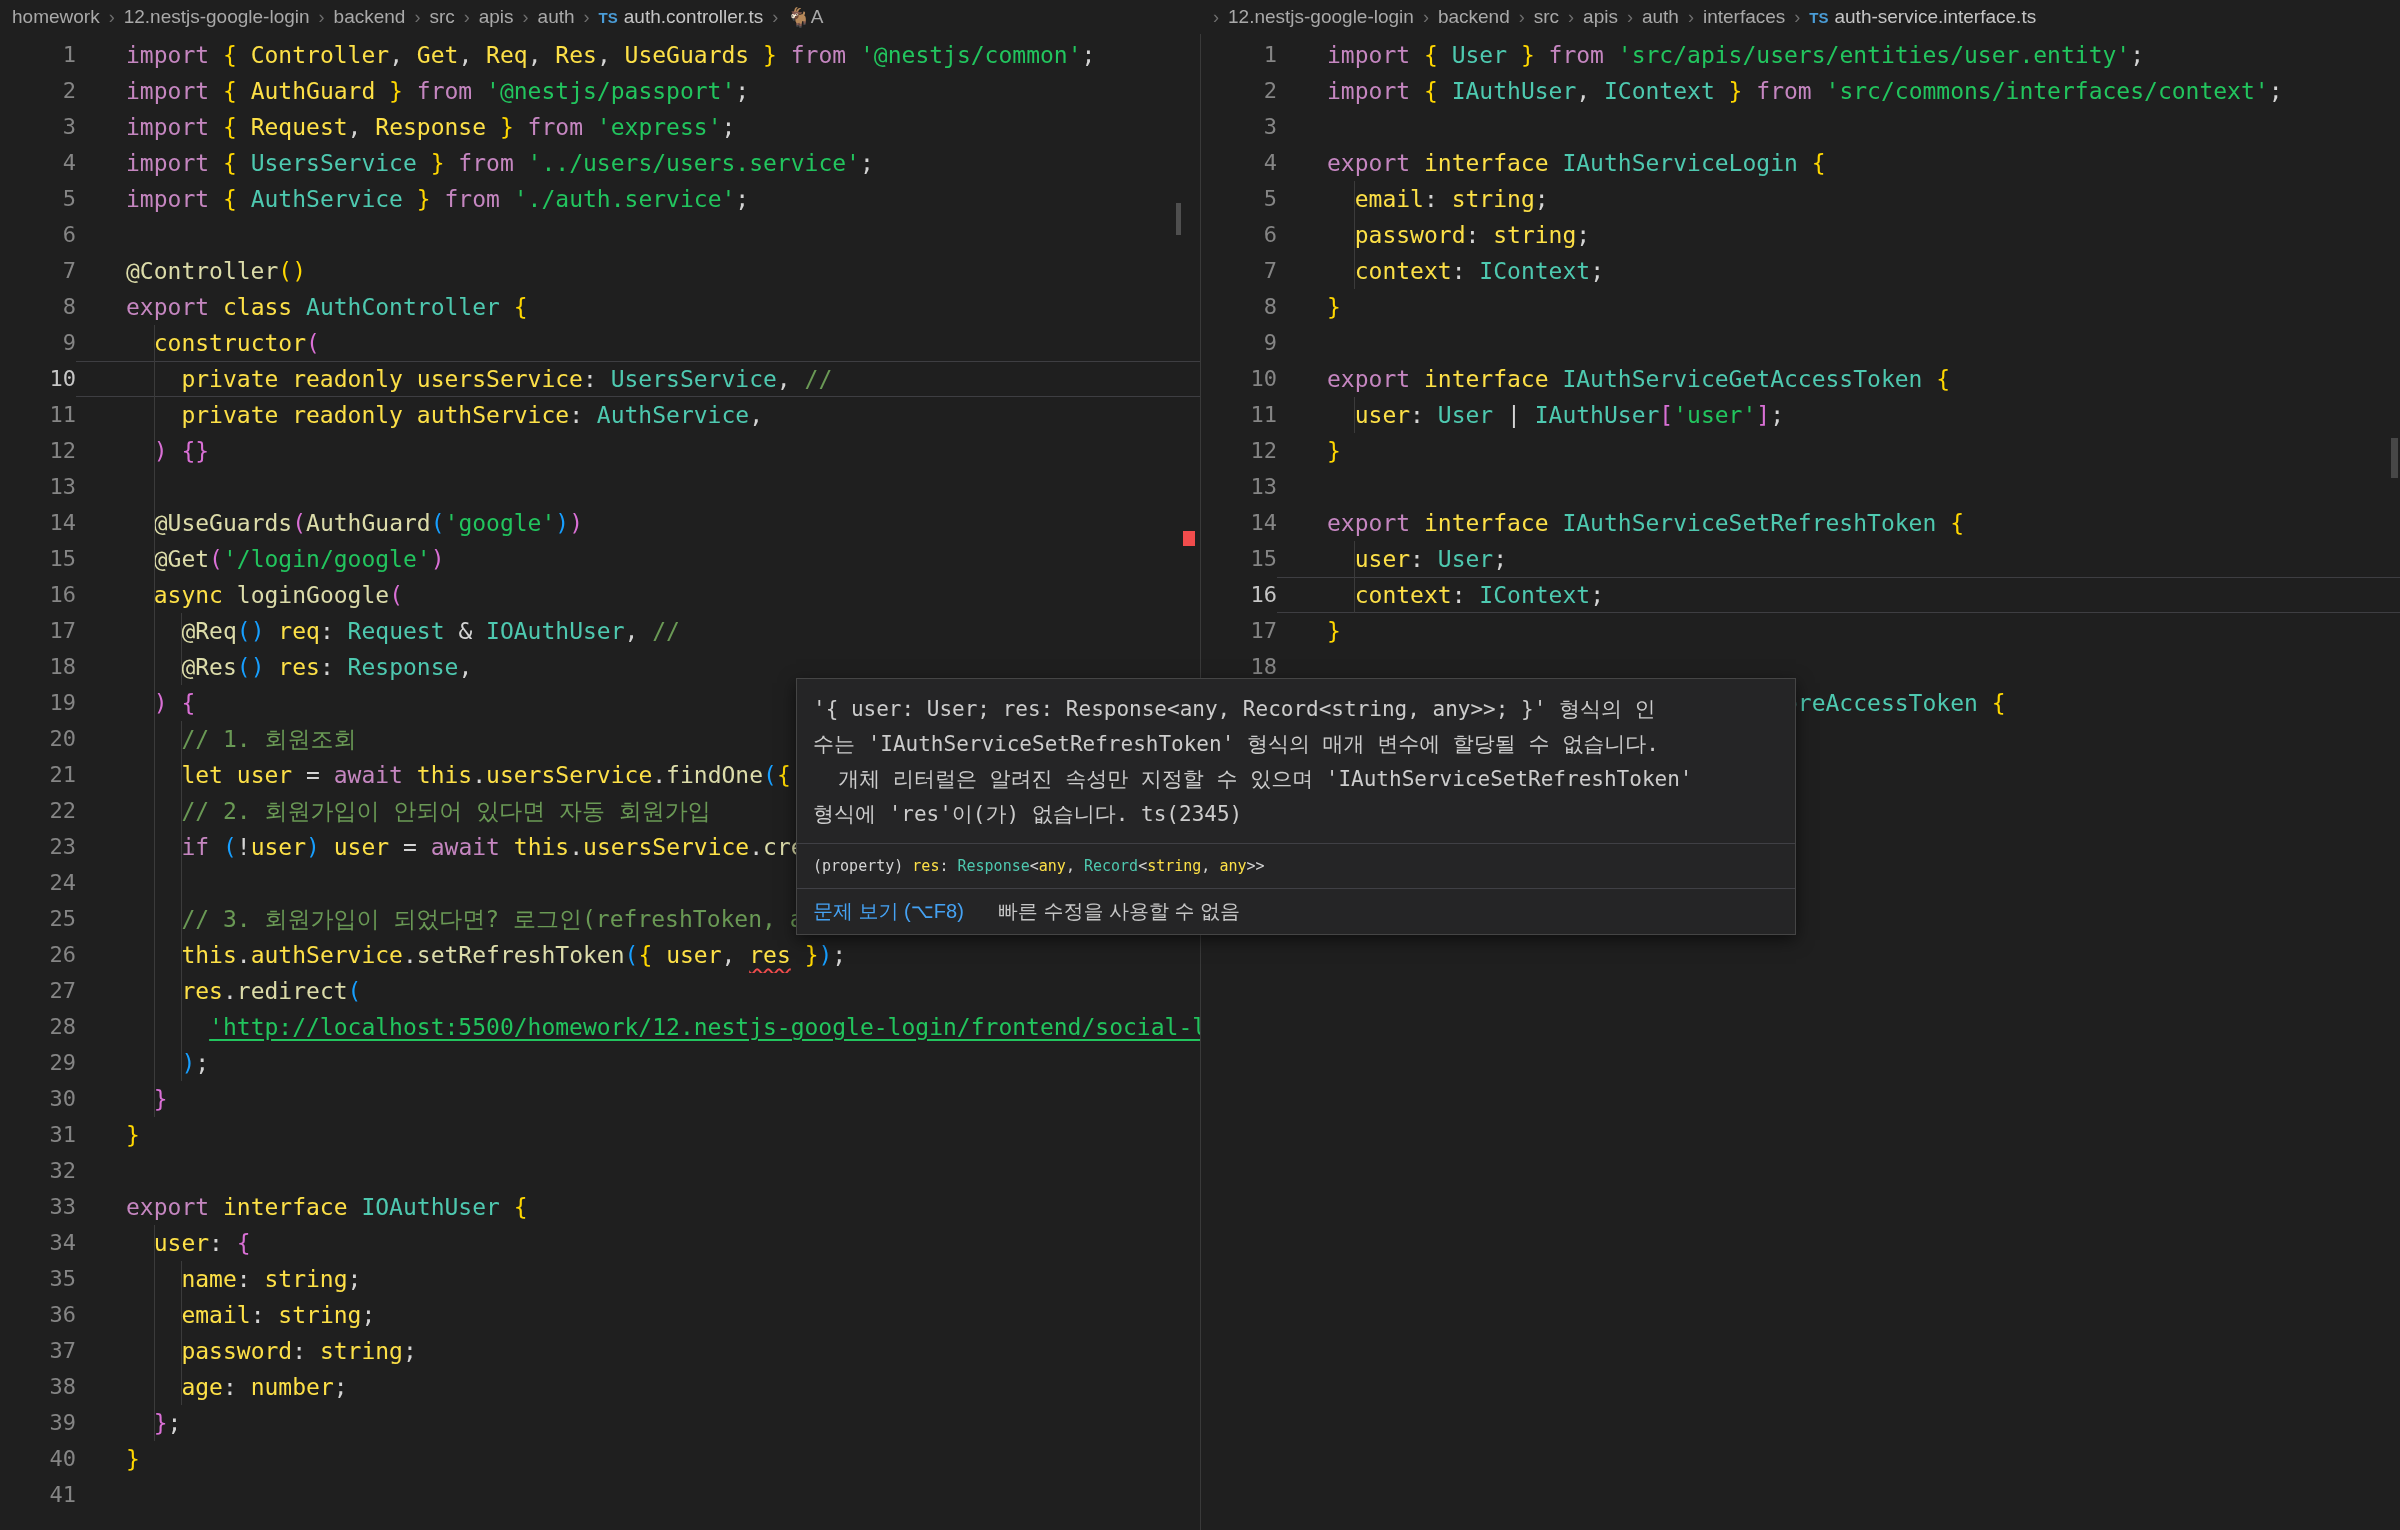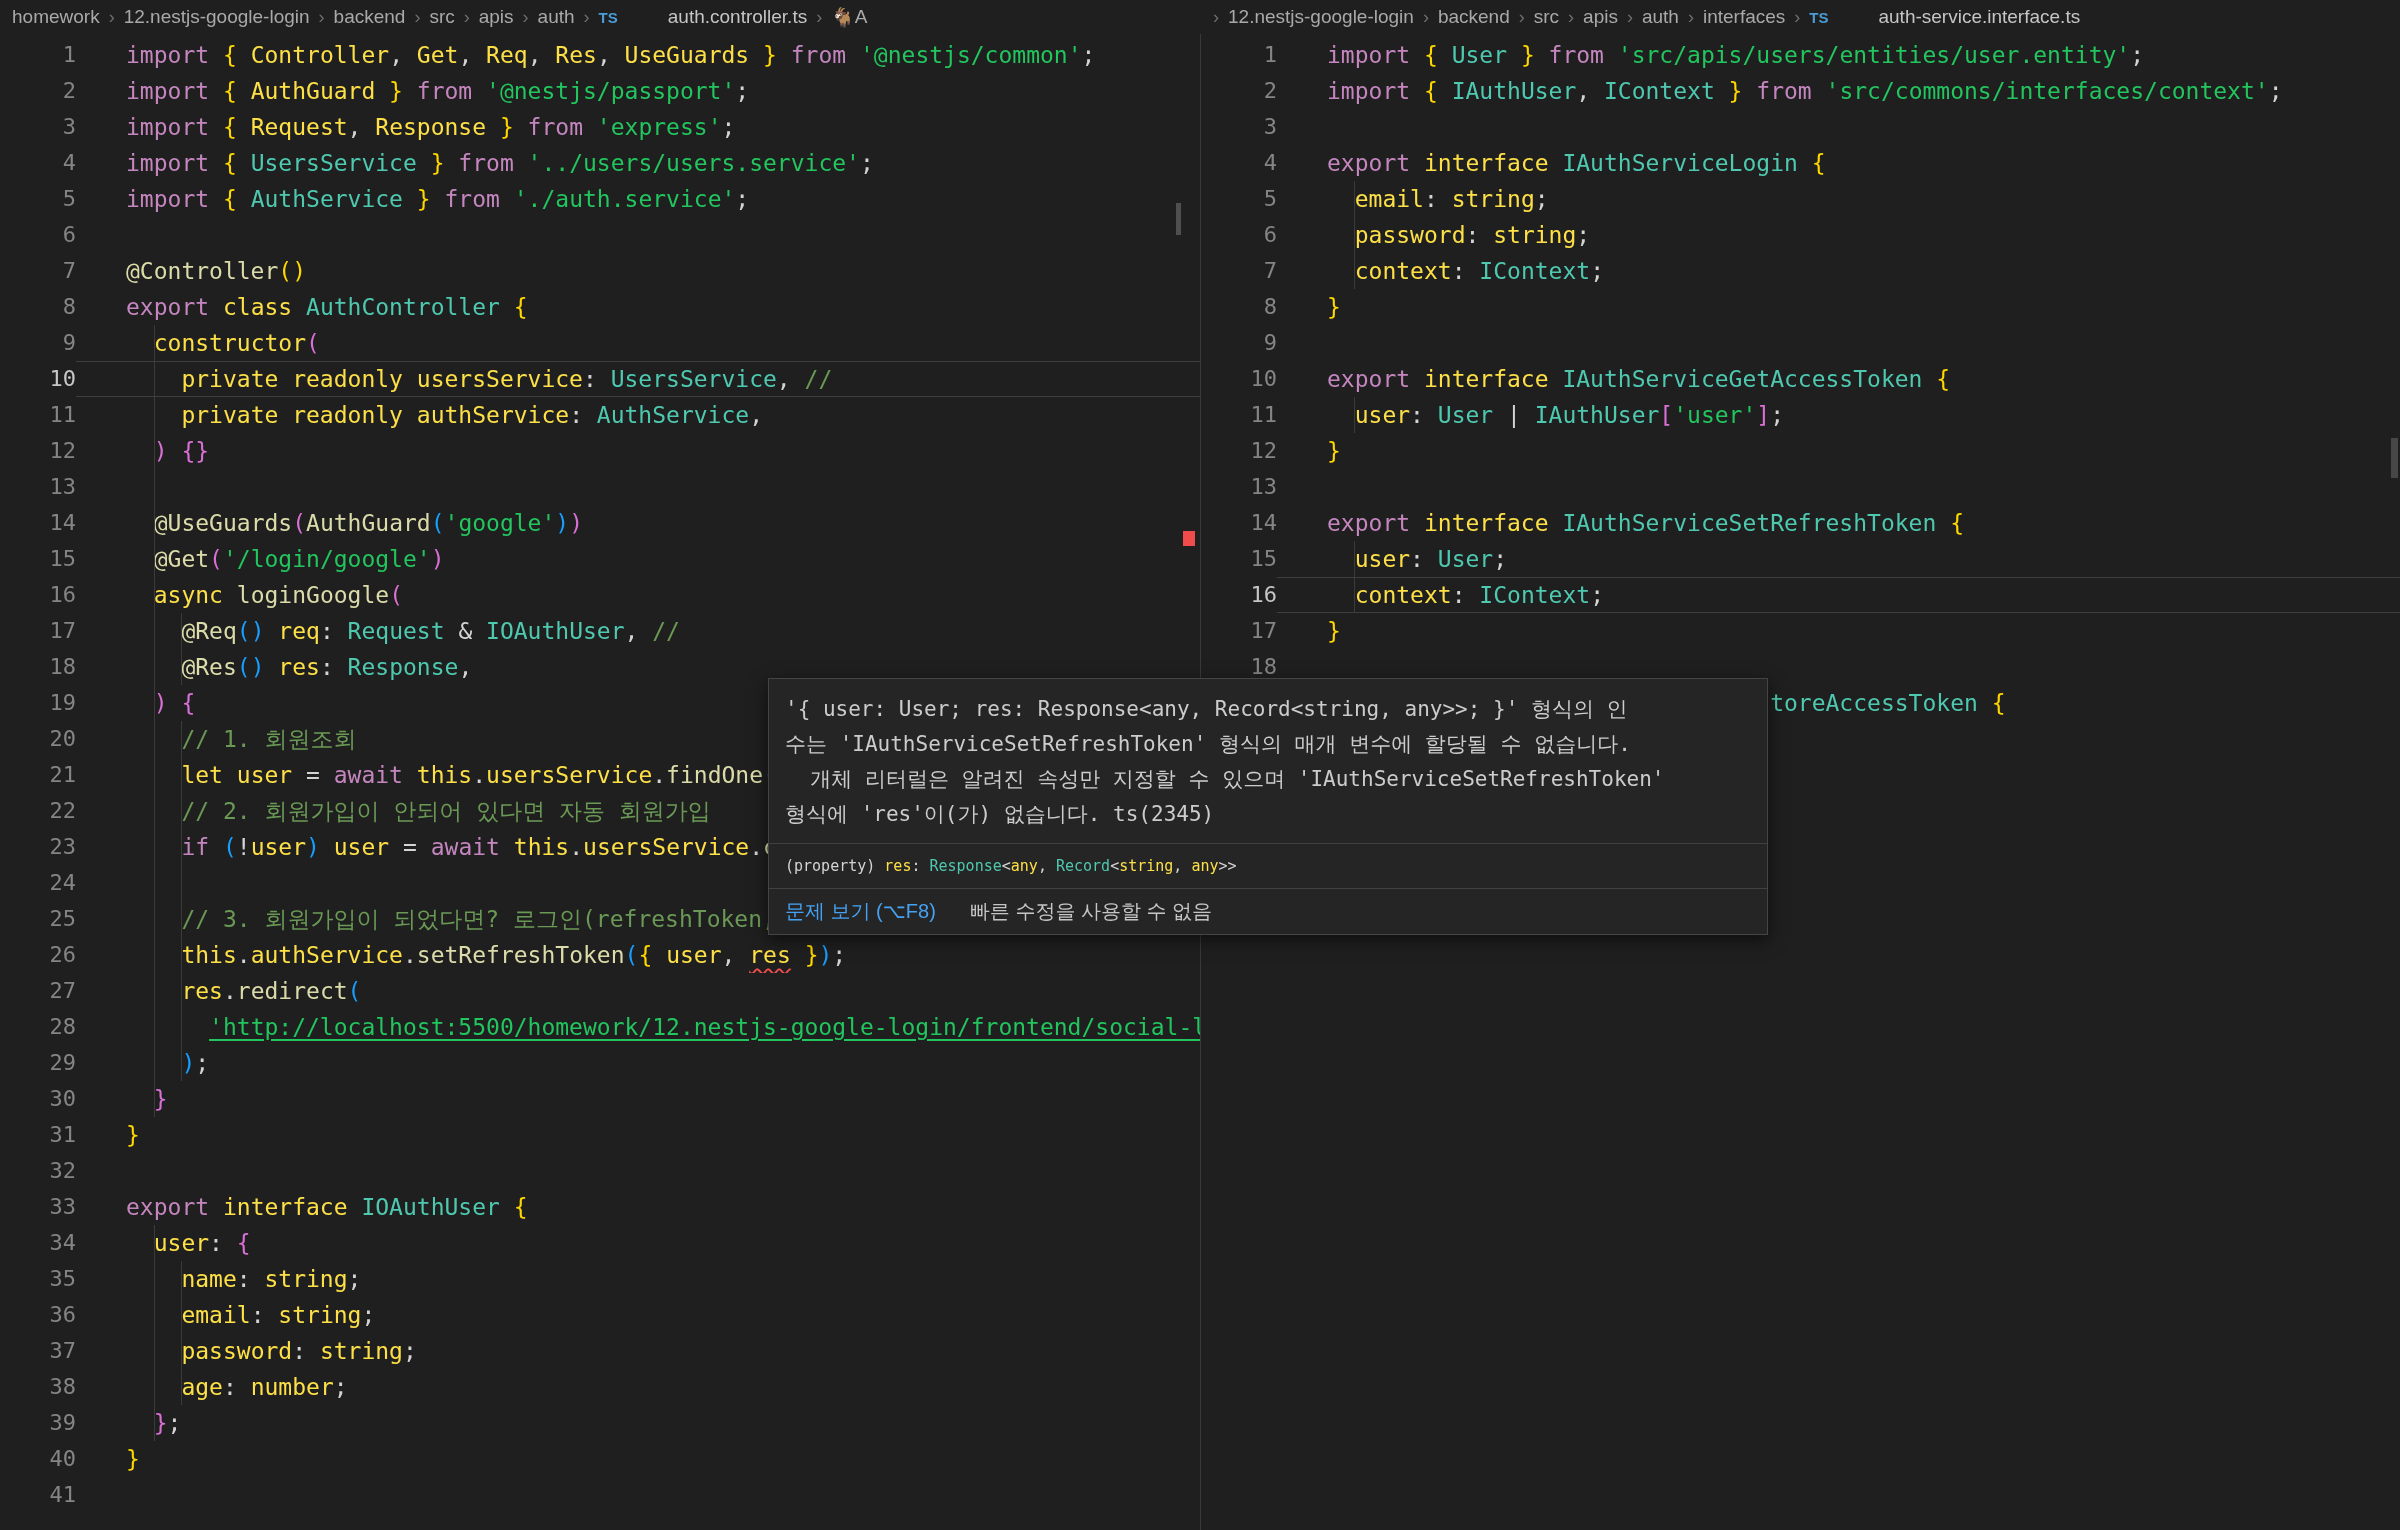--- a/index.html
+++ b/index.html
@@ -7,21 +7,21 @@
        font-family:"DejaVu Sans Mono",monospace;}
   
   .bcbar{position:absolute;left:0;top:0;width:2212px;height:34px;background:#1f1f1f;}
   .bc{position:absolute;top:0;height:34px;display:flex;align-items:center;white-space:nowrap;overflow:hidden;
       font-family:"Liberation Sans",sans-serif;font-size:19px;color:#a9a9a9;}
   .bc.left{left:12px;width:1186px;}
   .bc.right{left:1204px;width:1196px;}
   .bc .sep{color:#6f6f6f;margin:0 9px;font-size:18px;}
   .bc .ts{color:#4a9cd6;font-weight:bold;font-size:15px;margin-right:6px;}
   .bc .crumb{color:#a9a9a9;}
-  .bc .file{color:#c5c5c5;margin-left:44px;}
+  .bc .file{color:#c5c5c5;}
   
   .pane{position:absolute;top:34px;width:1200px;height:1496px;overflow:hidden;}
   #pane-left{left:0;}
   #pane-right{left:1200px;border-left:1px solid #393939;}
   .lines{padding-top:3px;}
   .line-row{display:flex;height:36px;}
   .gutter{width:76px;flex:0 0 76px;text-align:right;color:#858585;font-size:22px;line-height:36px;user-select:none;}
   .gutter.active{color:#c6c6c6;}
   .code{flex:1;white-space:pre;overflow:hidden;font-size:23px;line-height:36px;padding-left:50px;color:#d4d4d4;}
   .code.current{box-shadow:inset 0 1px 0 #3e3e42, inset 0 -1px 0 #3e3e42;}
@@ -33,21 +33,21 @@
   .tk-sqg{text-decoration-line:underline;text-decoration-style:wavy;text-decoration-color:#F14C4C;
           text-decoration-thickness:2px;text-underline-offset:5px;text-decoration-skip-ink:none;}
   .tk-lnk{text-decoration-line:underline;text-underline-offset:4px;}
   
   .guide{position:absolute;width:1px;background:#3b3b3b;}
   
   .divider-ruler{position:absolute;left:1176px;top:34px;width:22px;height:1496px;}
   .thumb-mark{position:absolute;background:#4f4f4f;}
   .error-mark{position:absolute;background:#f14c4c;}
   
-  .hover{position:absolute;left:768px;top:678px;width:1000px;background:#252526;border:1px solid #454545;
+  .hover{position:absolute;left:796px;top:678px;width:1000px;background:#252526;border:1px solid #454545;
          z-index:20;box-shadow:0 5px 16px rgba(0,0,0,.55);box-sizing:border-box;}
   .hover-msg{padding:13px 16px 11px 16px;font-size:21px;line-height:35px;color:#cccccc;font-family:"DejaVu Sans Mono",monospace;}
   .hover-msg div{white-space:pre-wrap;}
   .hover-prop{border-top:1px solid #404045;padding:9px 16px;font-size:15px;line-height:26px;white-space:pre;
               font-family:"DejaVu Sans Mono",monospace;color:#d4d4d4;}
   .hover-status{border-top:1px solid #404045;padding:9px 16px;display:flex;align-items:flex-end;gap:34px;
                 font-family:"Liberation Sans",sans-serif;font-size:20px;}
   .hover-link{color:#45a2f3;cursor:pointer;}
   .hover-dim{color:#c5c5c5;}
 </style>

